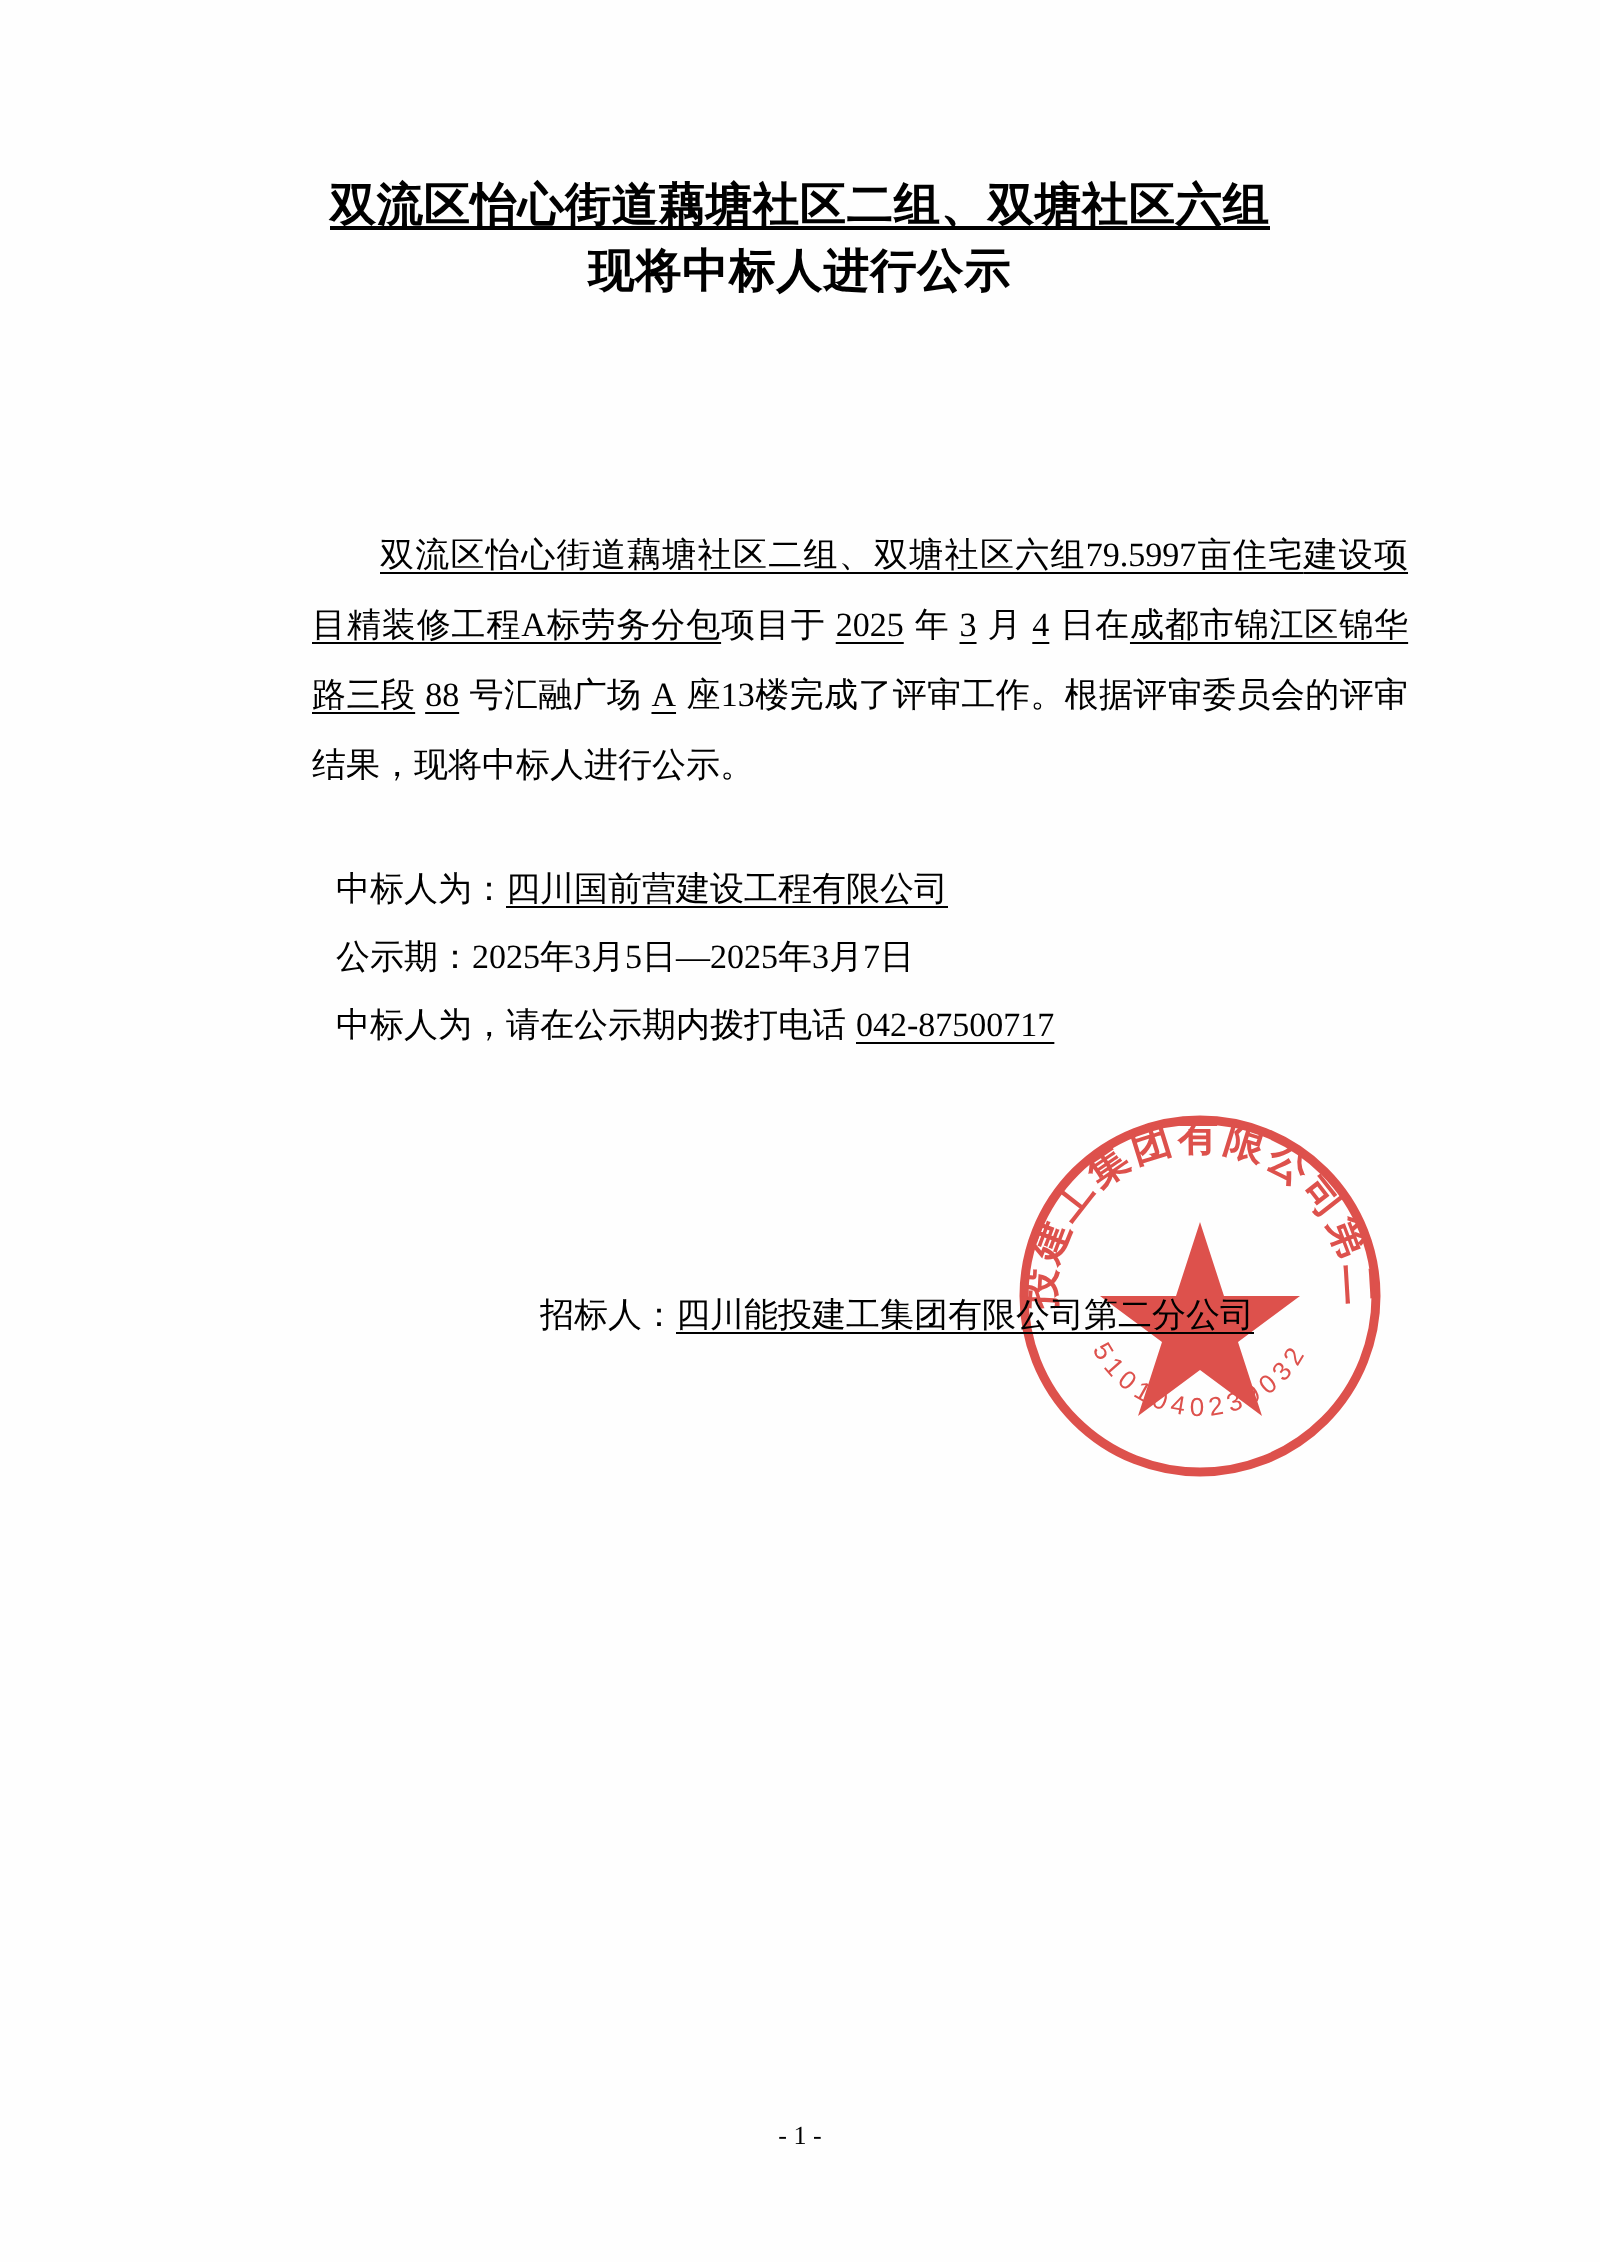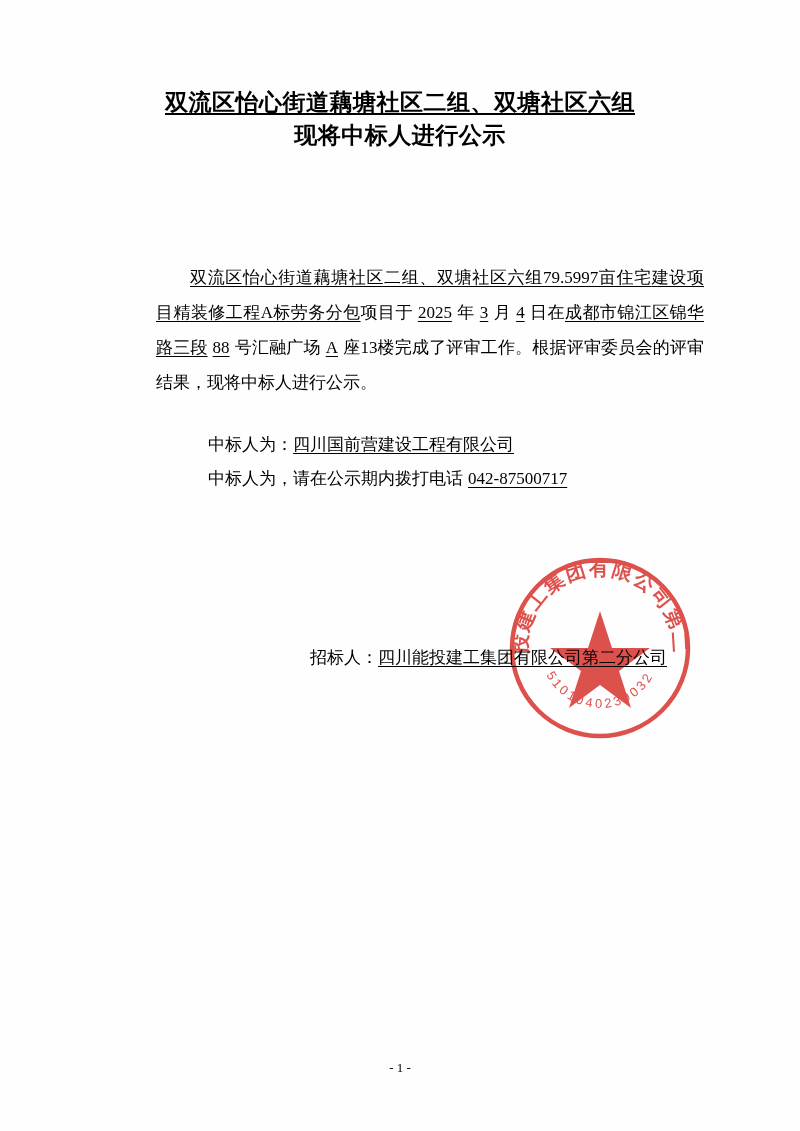--- a/index.html
+++ b/index.html
@@ -63,21 +63,21 @@
 
   
   .info-block {
     position: absolute;
     top: 428px;
     left: 168px;
     width: 520px;
     font-size: 17px;
     line-height: 34px;
   }
-  .info-row { white-space: nowrap; margin-left: 40px; }
+  .info-row { white-space: nowrap; }
 
   
   .sign-block {
     position: absolute;
     top: 640px;
     left: 270px;
     width: 430px;
     font-size: 17px;
     line-height: 36px;
   }
@@ -126,20 +126,23 @@
     <div class="para">
       <span class="u">双流区怡心街道藕塘社区二组、双塘社区六组79.5997亩住宅</span><span class="u">建设项目精装修工程A标劳务分包</span><span>项目于</span><span class="sp"></span><span class="u">2025</span><span class="sp"></span><span>年</span><span class="sp"></span><span class="u">3</span><span class="sp"></span><span>月</span><span class="sp"></span><span class="u">4</span><span class="sp"></span><span>日在</span><span class="u">成都市锦江区锦华路三段</span><span class="sp"></span><span class="u">88</span><span class="sp"></span><span>号汇融广场</span><span class="sp"></span><span class="u">A</span><span class="sp"></span><span>座13楼完成了评审</span><span>工作。根据评审委员会的评审结果，现将中标人进行公示。</span>
     </div>
   </div>
 
   <div class="info-block">
     <div class="info-row">
       <span>中标人为：</span><span class="u">四川国前营建设工程有限公司</span>
     </div>
     <div class="info-row">
+      <span>公示期：</span><span>2025年3月5日—2025年3月7日</span>
+    </div>
+    <div class="info-row">
       <span>中标人为，请在公示期内拨打电话</span><span class="sp"></span><span class="u">042-87500717</span><span class="sp"></span>
     </div>
   </div>
 
   <div class="seal">
     <svg width="190" height="190" viewBox="0 0 190 190" xmlns="http://www.w3.org/2000/svg">
       <defs>
         <path id="sealTopArc" d="M 22,95 A 73,73 0 0 1 168,95" fill="none"></path>
         <path id="sealBottomArc" d="M 35,95 A 60,60 0 0 0 155,95" fill="none"></path>
       </defs>

